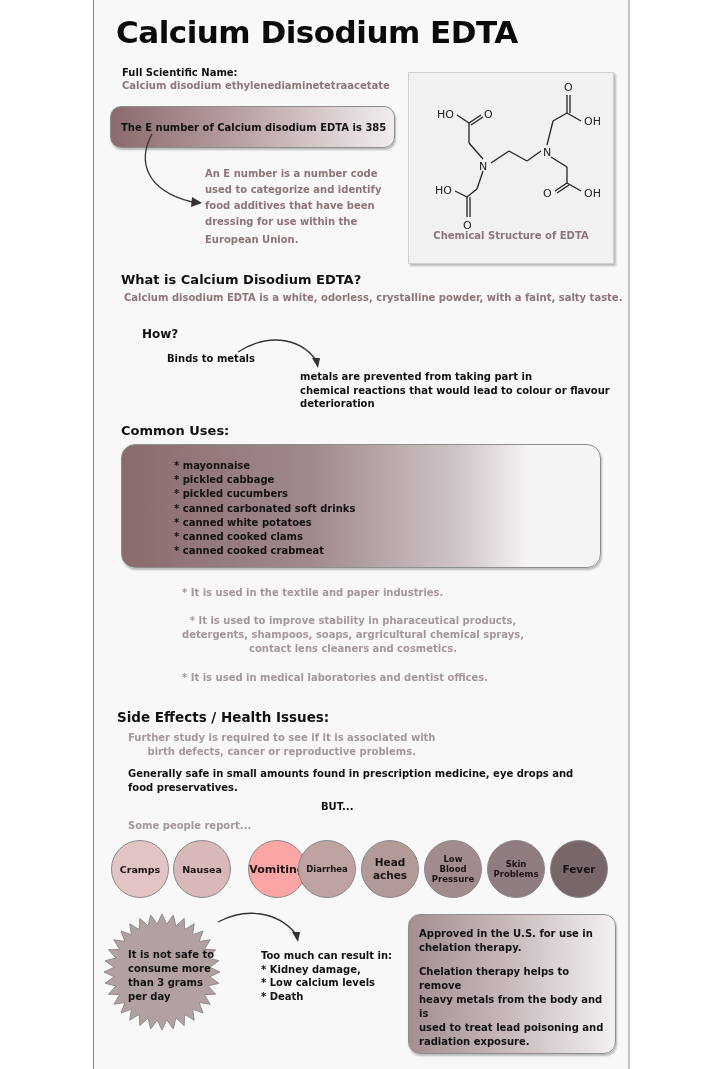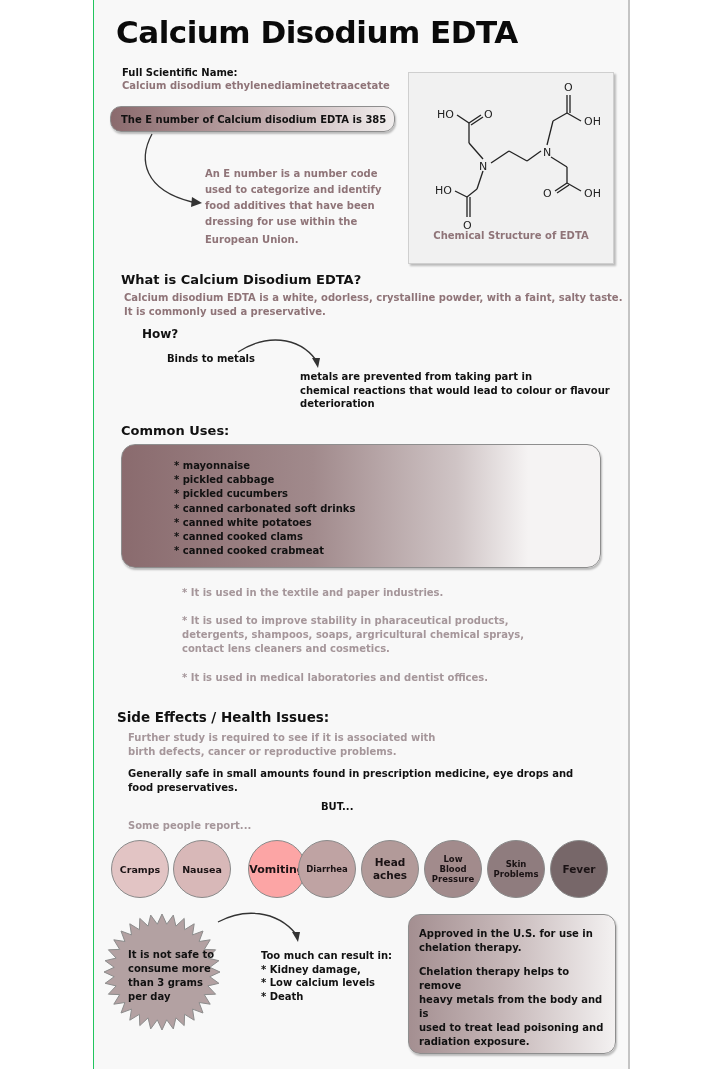--- a/index.html
+++ b/index.html
@@ -6,24 +6,24 @@
   html, body { width: 720px; height: 1069px; background: #ffffff; overflow: hidden; }
   body { position: relative; font-family: "DejaVu Sans", "Liberation Sans", sans-serif; color: #111; }
   .page {
     position: absolute; left: 93px; top: 0; width: 537px; height: 1069px;
     background: #f8f8f8; border-left: 1px solid #22c55e; border-right: 2px solid #c4c4c4;
   }
   .abs { position: absolute; }
   .title { left: 22px; top: 14px; font-size: 31px; font-weight: bold; letter-spacing: -0.5px; color: #0a0a0a; white-space: nowrap; }
   .label-b { font-size: 10px; font-weight: bold; color: #111; }
   .mauve { color: #8f7478; }
-  .mauve-light { color: #a5969a; }
+  .mauve-light { color: #a5969a; text-align: center; }
   .small { font-size: 10px; line-height: 14px; }
   .enum-box {
-    left: 16px; top: 106px; width: 285px; height: 26px; border-radius: 11px;
+    left: 16px; top: 106px; width: 285px; height: 42px; border-radius: 11px;
     background: linear-gradient(90deg, #8a6a6d 0%, #b9a0a2 45%, #f1eeee 100%);
     border: 1px solid #8e8e8e; box-shadow: 1px 2px 2px rgba(0,0,0,0.25);
     display: flex; align-items: center; padding-left: 10px;
     font-size: 10px; font-weight: bold; color: #111; white-space: nowrap;
   }
   .struct-box {
     left: 314px; top: 72px; width: 206px; height: 192px;
     background: #f1f1f1; border: 1px solid #cfcfcf; box-shadow: 2px 2px 2px rgba(0,0,0,0.25);
   }
   .struct-caption { position: absolute; left: 0; right: 0; bottom: 22px; text-align: center; font-size: 10px; font-weight: bold; color: #8f7478; }
@@ -113,21 +113,20 @@
       <text x="54" y="156">O</text>
       <text x="134" y="124">O</text>
       <text x="175" y="124">OH</text>
     </svg>
     <div class="struct-caption">Chemical Structure of EDTA</div>
   </div>
 
   <div class="abs h2" style="left:27px; top:272px;">What is Calcium Disodium EDTA?</div>
   <div class="abs small mauve" style="left:30px; top:291px; font-weight:bold; white-space:nowrap;">
     <div>Calcium disodium EDTA is a white, odorless, crystalline powder, with a faint, salty taste.</div>
-    <div>It is commonly used a preservative.</div>
   </div>
   <div class="abs h2" style="left:48px; top:327px; font-size:12px;">How?</div>
   <div class="abs label-b" style="left:73px; top:353px;">Binds to metals</div>
   <svg class="abs" style="left:142px; top:330px;" width="90" height="40">
     <path d="M2 22 C 30 4, 62 6, 80 30" fill="none" stroke="#333" stroke-width="1.3"></path>
     <polygon points="76,28 84,28 82,38" fill="#333"></polygon>
   </svg>
   <div class="abs label-b" style="left:206px; top:370px; line-height:13.5px; white-space:nowrap;">
     <div>metals are prevented from taking part in</div>
     <div>chemical reactions that would lead to colour or flavour</div>

